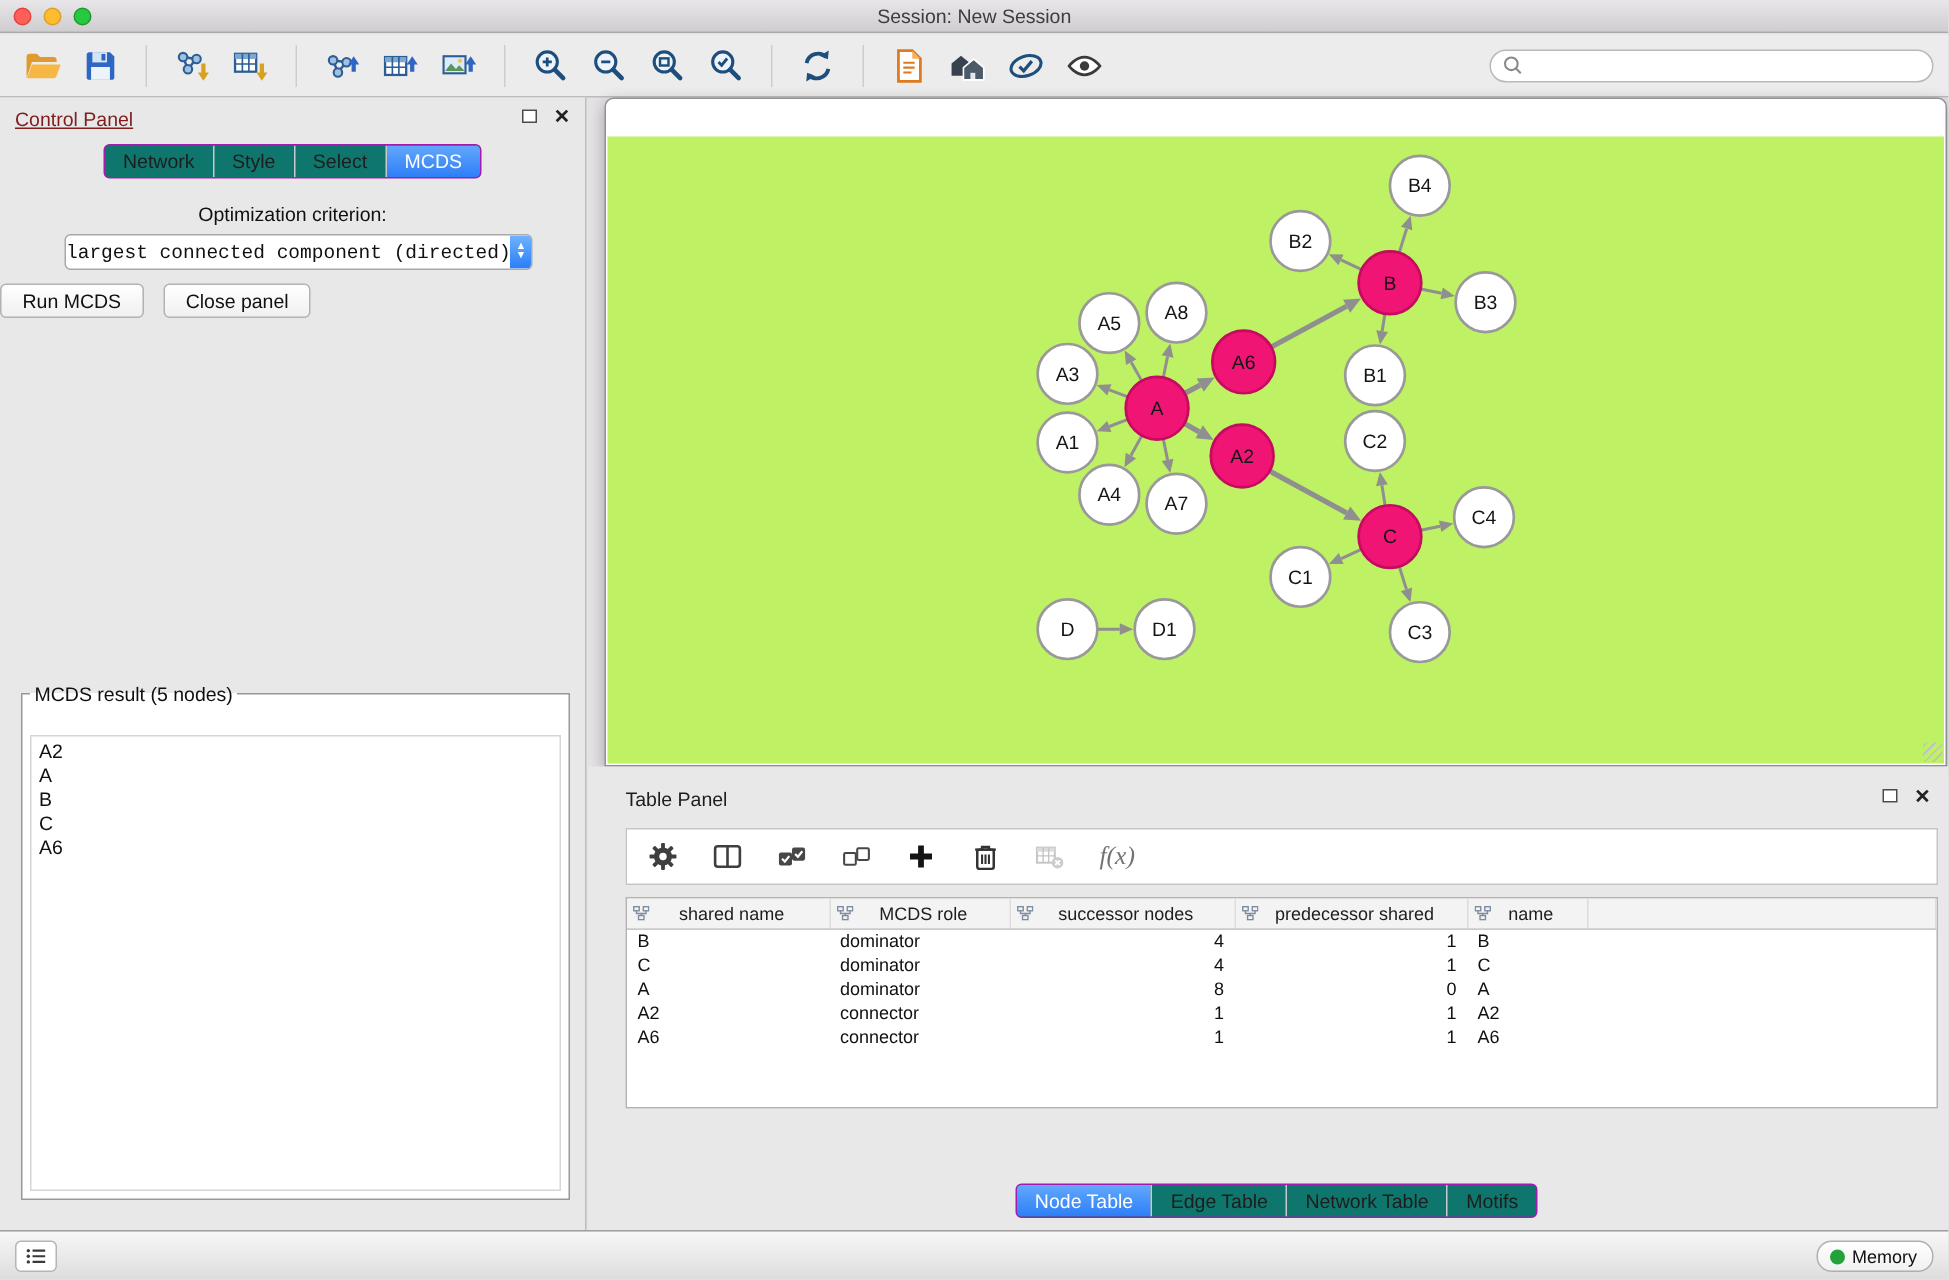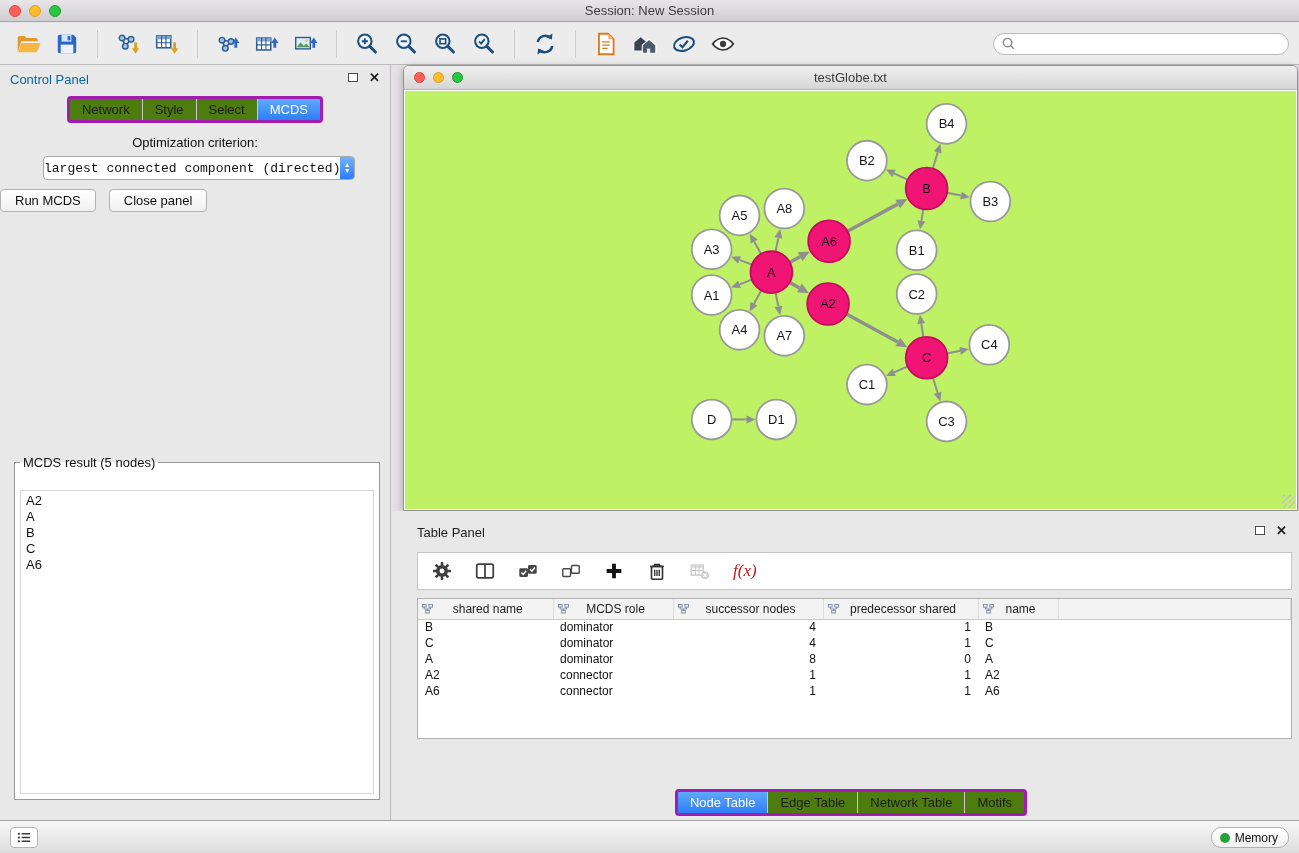--- a/index.html
+++ b/index.html
@@ -22,25 +22,25 @@
   .tsep { width:1px; height:28px; background:#cdcdcd; margin:0 9px; }
   .searchbox { margin-left:auto; width:296px; height:22px; border:1px solid #b9b9b9; border-radius:12px;
     background:#fff; display:flex; align-items:center; padding:0 7px; gap:4px; }
   .searchbox input { border:none; outline:none; flex:1; font-size:12px; background:transparent;
     font-family:"Liberation Sans",sans-serif; }
 
   
   .control-panel { position:absolute; top:65px; left:0; width:391px; bottom:33px;
     background:#e8e8e8; border-right:1px solid #bdbdbd; }
   .panel-header { position:relative; height:28px; }
-  .panel-title { position:absolute; left:10px; top:7px; font-size:13px; color:#0369a1; }
+  .panel-title { position:absolute; left:10px; top:7px; font-size:13px; color:#7f1d1d;text-decoration:underline; }
   .ph-icons { position:absolute; right:10px; top:7px; display:flex; gap:11px; align-items:center; }
   .float-icon { width:10px; height:9px; border:1.6px solid #4a4a4a; display:inline-block; background:#fff; }
   .close-icon { font-size:13px; font-weight:bold; color:#222; line-height:11px; }
-  .seg { display:flex; border:3px solid #a21caf; border-radius:4px; overflow:hidden; background:#4d7c0f; }
+  .seg { display:flex; border:1px solid #a21caf; border-radius:4px; overflow:hidden; background:#0f766e; }
   .seg .tab { padding:3px 12px; font-size:13px; color:#1d1d1d; border-left:1px solid #c9c9c9; white-space:nowrap; }
   .seg .tab:first-child { border-left:none; }
   .seg .tab.active { background:linear-gradient(#61a8fc,#2e7ef8); color:#fff; }
   .cp-tabs-row { display:flex; justify-content:center; margin-top:3px; }
   .opt-label { position:absolute; top:70px; left:0; right:0; text-align:center; font-size:13px; color:#101010; }
   .dropdown { position:absolute; left:43px; top:91px; width:312px; height:24px; background:#fff;
     border:1px solid #a9a9a9; border-radius:4px; display:flex; align-items:center; overflow:hidden; }
   .dd-text { flex:1; padding:0 0; font-size:13px; color:#101010; white-space:nowrap;font-family:Liberation Mono, monospace; }
   .dd-stepper { width:19px; align-self:stretch; background:linear-gradient(#6fb2fe,#2a7ef8);
     display:flex; flex-direction:column; align-items:center; justify-content:center; color:#fff;
@@ -72,21 +72,21 @@
     background:#d2d2d2; border:1px solid #a8a8a8; }
 
   
   .table-panel { position:absolute; left:392px; top:511px; right:0; bottom:33px; background:#e8e8e8; }
   .tp-title { position:absolute; left:25px; top:14px; font-size:13px; color:#1d1d1d; }
   .tp-icons { position:absolute; right:12px; top:14px; display:flex; gap:11px; align-items:center; }
   .tp-toolbar { position:absolute; left:25px; top:41px; width:875px; height:38px; background:#fff;
     border:1px solid #c6c6c6; display:flex; align-items:center; gap:15px; padding:0 10px; }
   .tp-tool { width:28px; height:28px; display:flex; align-items:center; justify-content:center; }
   .tp-tool svg { width:22px; height:22px; }
-  .fx-label { font-family:"Liberation Serif",serif; font-style:italic; font-size:17px; color:#b91c1c; padding-left:4px; }
+  .fx-label { font-family:"Liberation Serif",serif; font-style:italic; font-size:17px; color:#737373; padding-left:4px; }
   .tp-table-wrap { position:absolute; left:25px; top:87px; width:875px; height:141px;
     background:#fff; border:1px solid #b3b3b3; overflow:hidden; }
   table.data { border-collapse:collapse; table-layout:fixed; width:100%; }
   table.data th { height:20px; background:#f3f3f3; border-right:1px solid #dcdcdc;
     border-bottom:1px solid #c9c9c9; font-weight:normal; font-size:12px; color:#1d1d1d; padding:0; }
   .th-in { display:flex; align-items:center; height:100%; }
   .th-ic-svg { width:11px; height:10px; margin:0 2px 0 4px; flex:none; }
   .th-lb { flex:1; text-align:center; padding-right:12px; white-space:nowrap; overflow:hidden; }
   table.data td { height:16px; font-size:12px; color:#101010; padding:0 7px; white-space:nowrap; }
   .al-left { text-align:left; } .al-right { text-align:right; }
@@ -292,28 +292,20 @@
           <div class="mcds-item">A2</div>
           <div class="mcds-item">A</div>
           <div class="mcds-item">B</div>
           <div class="mcds-item">C</div>
           <div class="mcds-item">A6</div>
         </div>
     </fieldset>
   </div>
 
   <div class="net-window">
-    <div class="net-titlebar">
-      <div class="net-traffic">
-        <span class="light" style="width:11px;height:11px;background:#ff5f57;border:1px solid #e0443e"></span>
-        <span class="light" style="width:11px;height:11px;background:#febc2e;border:1px solid #d9a02b"></span>
-        <span class="light" style="width:11px;height:11px;background:#28c840;border:1px solid #1f9a31"></span>
-      </div>
-      <div class="net-title">testGlobe.txt</div>
-    </div>
     <div class="net-canvas">
       <svg id="graph-svg" viewBox="0 0 893 420">
           <g>
             <line x1="347.39133153665693" y1="189.5166562442815" x2="335.01238351906153" y2="194.26191965102643" stroke="#8f8f8f" stroke-width="2"></line>
             <polygon points="326.60866846334307,197.4833437557185 333.58063947253174,190.52693518181823 336.4441275655913,197.99690412023463" fill="#8f8f8f"></polygon>
           </g>
           <g>
             <line x1="347.39133153665693" y1="174.4833437557185" x2="335.01238351906153" y2="169.73808034897357" stroke="#8f8f8f" stroke-width="2"></line>
             <polygon points="326.60866846334307,166.5166562442815 336.4441275655913,166.00309587976537 333.58063947253174,173.47306481818177" fill="#8f8f8f"></polygon>
           </g>

